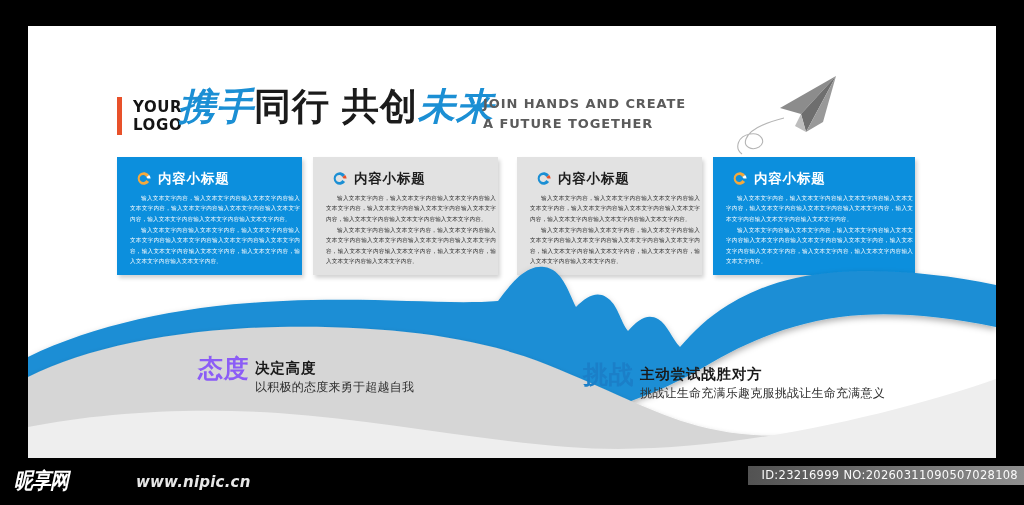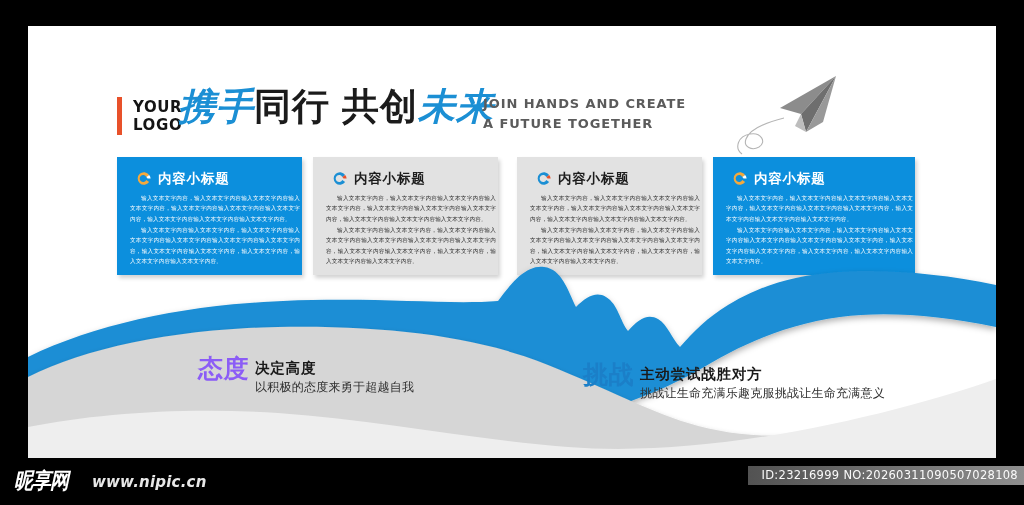--- a/index.html
+++ b/index.html
@@ -170,21 +170,21 @@
   
   .footer {
     position: absolute;
     left: 0; bottom: 0;
     width: 1024px; height: 47px;
     background: #000000;
   }
   .wm-left {
     position: absolute;
     left: 14px; top: 10px;
-    display: flex; align-items: baseline;
+    display: flex; align-items: baseline; gap: 44px;
   }
   .wm-logo {
     font-size: 19px; font-weight: bold;
     color: #ffffff;
     font-style: italic;
     letter-spacing: -1px;
     transform: scaleY(1.15);
   }
   .wm-url {
     font-size: 15px; font-style: italic;

